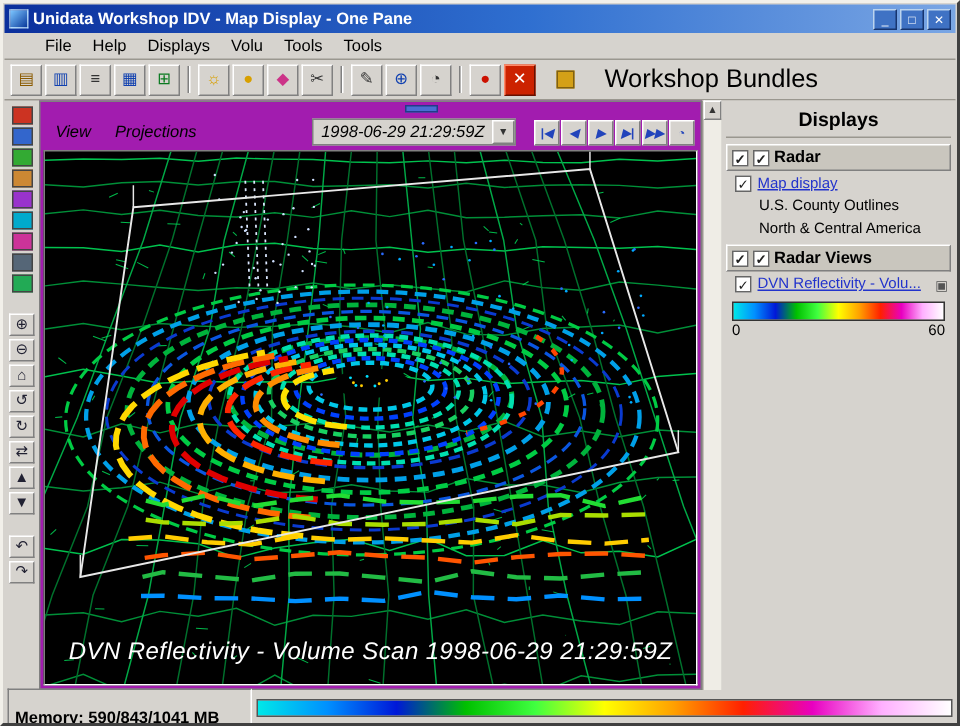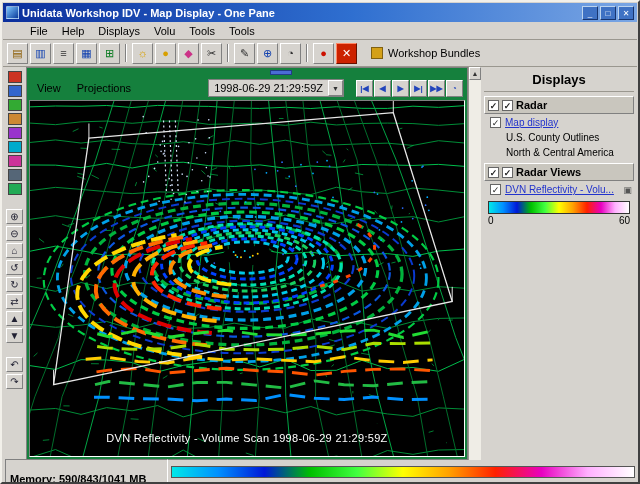--- a/index.html
+++ b/index.html
@@ -27,53 +27,53 @@
 
   
   .toolbar { position:absolute; left:1px; top:38px; right:1px; height:27px; display:flex; align-items:center;
              gap:2px; padding-left:4px; border-bottom:1px solid #9a978f; }
   .tbtn { width:21px; height:21px; background:#d6d3ce; border:1px solid; border-color:#fff #808080 #808080 #fff;
           font-size:11px; line-height:19px; text-align:center; cursor:pointer; }
   .tsep { width:2px; height:18px; border-left:1px solid #808080; border-right:1px solid #fff; margin:0 3px; }
   .ic-brown{color:#8a5a00}.ic-blue{color:#1040b0}.ic-dark{color:#333}.ic-green{color:#0a7a20}
   .ic-yellow{color:#d8a000}.ic-pink{color:#cc3388}.ic-red{color:#cc1100}
   .ic-redbg{background:#cc2200;color:#fff;border-color:#ff8866 #661000 #661000 #ff8866}
-  .bundles { display:flex; align-items:center; gap:5px; margin-left:12px; font-size:11px; }
+  .bundles { display:flex; align-items:center; gap:20px; margin-left:12px; font-size:17px; }
   .bicon { width:12px; height:12px; background:#d4a017; border:1px solid #806010; }
 
   
   .leftstrip { position:absolute; left:1px; top:65px; width:23px; bottom:22px;
                display:flex; flex-direction:column; align-items:center; gap:2px; padding-top:4px; }
   .mini { width:14px; height:12px; border:1px solid #444; cursor:pointer; }
   .m1{background:#cc3322}.m2{background:#3366cc}.m3{background:#33aa33}.m4{background:#cc8833}
   .m5{background:#9933cc}.m6{background:#00aacc}.m7{background:#cc3399}.m8{background:#556677}.m9{background:#22aa55}
   .lgap { height:10px; }
   .zbtn { width:17px; height:15px; font-size:10px; line-height:13px; text-align:center; color:#223;
           background:#d6d3ce; border:1px solid; border-color:#fff #808080 #808080 #fff; cursor:pointer; }
 
   
   .viewpanel { position:absolute; left:24px; top:65px; right:170px; bottom:22px;
-               border:1px solid #808080; background:#15803d; }
+               border:1px solid #808080; background:#a21caf;font-style:italic; }
   .progressrow { position:relative; height:9px; }
   .progress-sliver { position:absolute; left:243px; top:2px; width:22px; height:5px;
                      background:#4a6cd4; border:1px solid #223c88; cursor:pointer; }
   .controlrow { height:22px; display:flex; align-items:center; padding:0 4px; gap:4px; }
   .vmenu { font-size:11px; padding:1px 6px; cursor:default; }
   .timecombo { margin-left:auto; display:flex; align-items:center; height:18px;
                border:1px solid #808080; background:#d6d3ce; padding-left:5px; font-size:11px; cursor:pointer; }
   .dd { width:15px; height:16px; margin-left:5px; border:1px solid; border-color:#fff #808080 #808080 #fff;
         font-size:7px; line-height:15px; text-align:center; color:#333; }
   .animbtns { display:flex; gap:1px; margin-left:8px; }
   .abtn { width:17px; height:17px; background:#d6d3ce; border:1px solid; border-color:#fff #808080 #808080 #fff;
           color:#2244bb; font-weight:bold; font-size:8px; line-height:15px; text-align:center; cursor:pointer; }
   .mapcanvas { position:absolute; left:2px; right:2px; top:32px; bottom:2px; background:#000;
                border:1px solid; border-color:#808080 #fff #fff #808080; overflow:hidden; cursor:crosshair; }
   .mapcanvas svg { position:absolute; inset:0; width:100%; height:100%; }
   .caption { position:absolute; left:0; right:0; bottom:12px; text-align:center; color:#fff;
-             font-size:11px; letter-spacing:.3px; }
+             font-size:16px; letter-spacing:.3px; }
 
   
   .vscroll { position:absolute; right:157px; top:65px; width:13px; bottom:22px;
              background:#efede6; border-left:1px solid #9a978f; }
   .sbtn { display:block; width:12px; height:13px; background:#d6d3ce; border:1px solid;
           border-color:#fff #808080 #808080 #fff; font-size:7px; line-height:12px; text-align:center;
           color:#333; cursor:pointer; }
 
   
   .legend { position:absolute; right:1px; top:65px; width:156px; bottom:22px; background:#d6d3ce; padding:2px 3px; }

